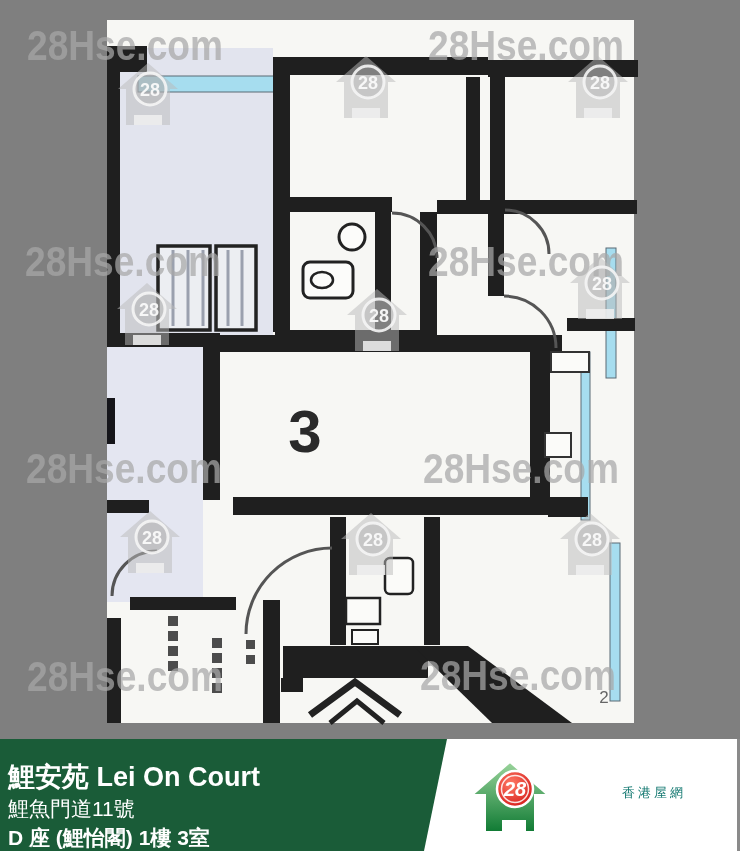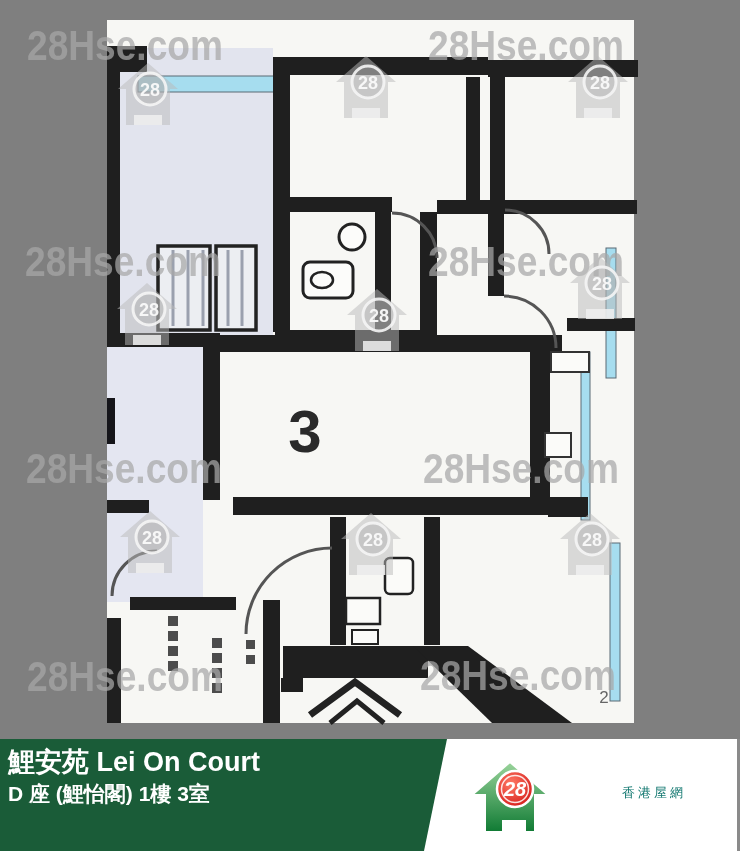--- a/index.html
+++ b/index.html
@@ -10,21 +10,21 @@
   .photo-area{position:absolute;left:0;top:0;width:740px;height:739px;}
   .photo-area svg{display:block;}
 
   
   .banner{position:absolute;left:0;top:739px;width:740px;height:112px;background:#ffffff;}
   .banner-right-edge{position:absolute;right:0;top:0;width:3px;height:112px;background:#8a8a8a;}
   .banner-green{
     position:absolute;left:0;top:0;width:460px;height:112px;
     background:#1a5c38;
     clip-path:polygon(0 0,447px 0,424px 112px,0 112px);
-    color:#fff;box-sizing:border-box;padding:7px 0 0 8px;
+    color:#fff;box-sizing:border-box;padding:22px 0 0 8px;
   }
   .banner-title{font-size:27px;font-weight:bold;line-height:33px;white-space:nowrap;}
   .banner-address{font-size:21px;font-weight:normal;line-height:29px;white-space:nowrap;}
   .banner-unit{font-size:21px;font-weight:bold;line-height:29px;white-space:nowrap;}
 
   .brand-block{position:absolute;left:462px;top:0;width:275px;height:112px;}
   .brand-house{position:absolute;left:8px;top:20px;}
   .brand-tagline{
     position:absolute;left:160px;top:22px;font-size:13px;color:#0f766e;
     letter-spacing:3px;white-space:nowrap;margin-top:23px;
@@ -173,20 +173,21 @@
         <use href="#wmHouse" x="116" y="507"></use>
         <use href="#wmHouse" x="337" y="509"></use>
         <use href="#wmHouse" x="556" y="509"></use>
       </g>
     </svg>
   </div>
 
   <div class="banner">
     <div class="banner-green">
       <div class="banner-title">鯉安苑 Lei On Court</div>
+      <div class="banner-address">鯉魚門道11號</div>
       <div class="banner-unit">D 座 (鯉怡閣) 1樓 3室</div>
     </div>
 
     <div class="brand-block">
       <svg class="brand-house" width="80" height="76" viewBox="0 0 80 76">
         <defs>
           <linearGradient id="gGreen" x1="0" y1="0" x2="0" y2="1">
             <stop offset="0" stop-color="#9ad49b"></stop>
               <stop offset="1" stop-color="#0f7a33"></stop>
           </linearGradient>

